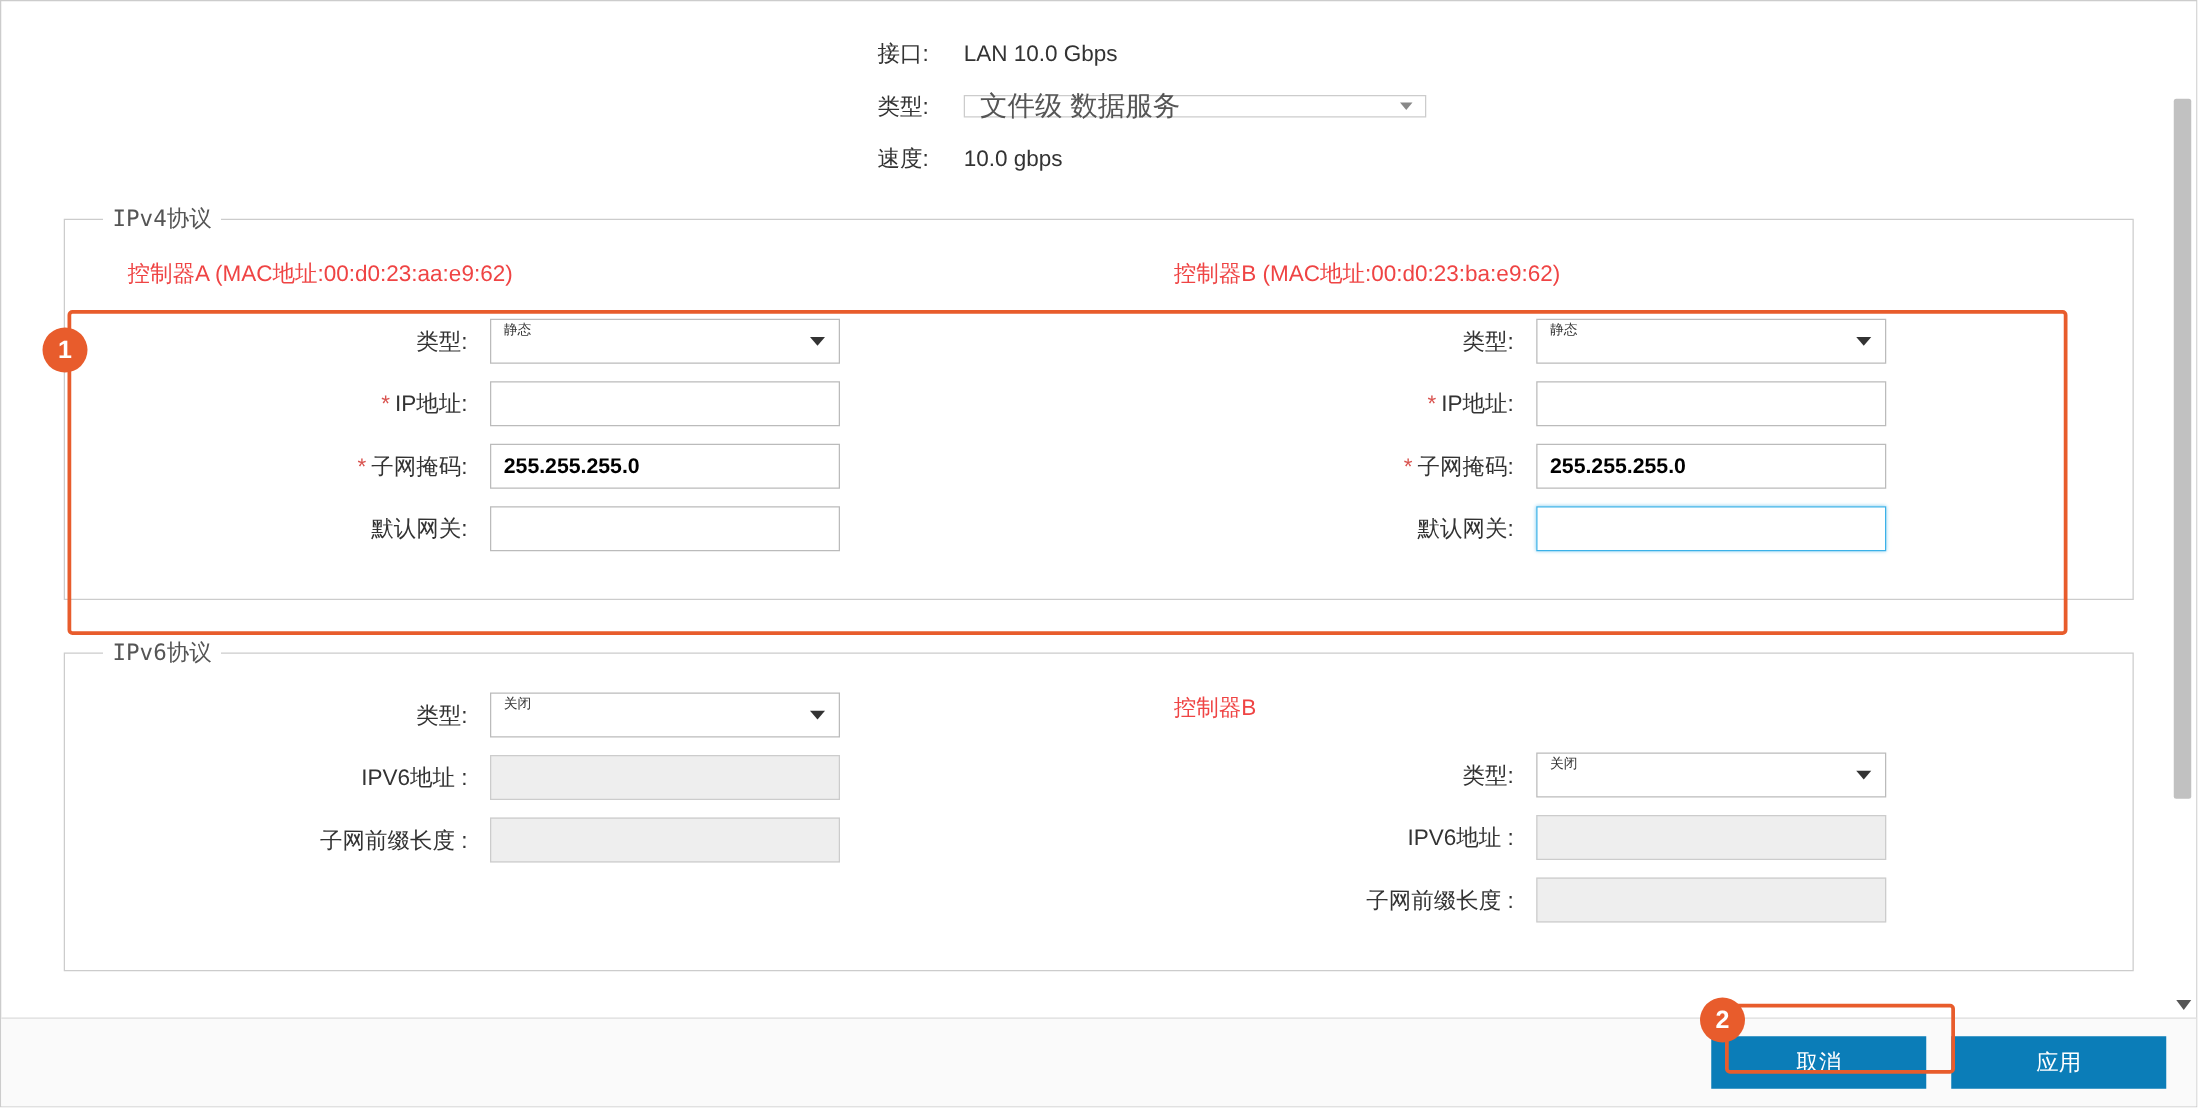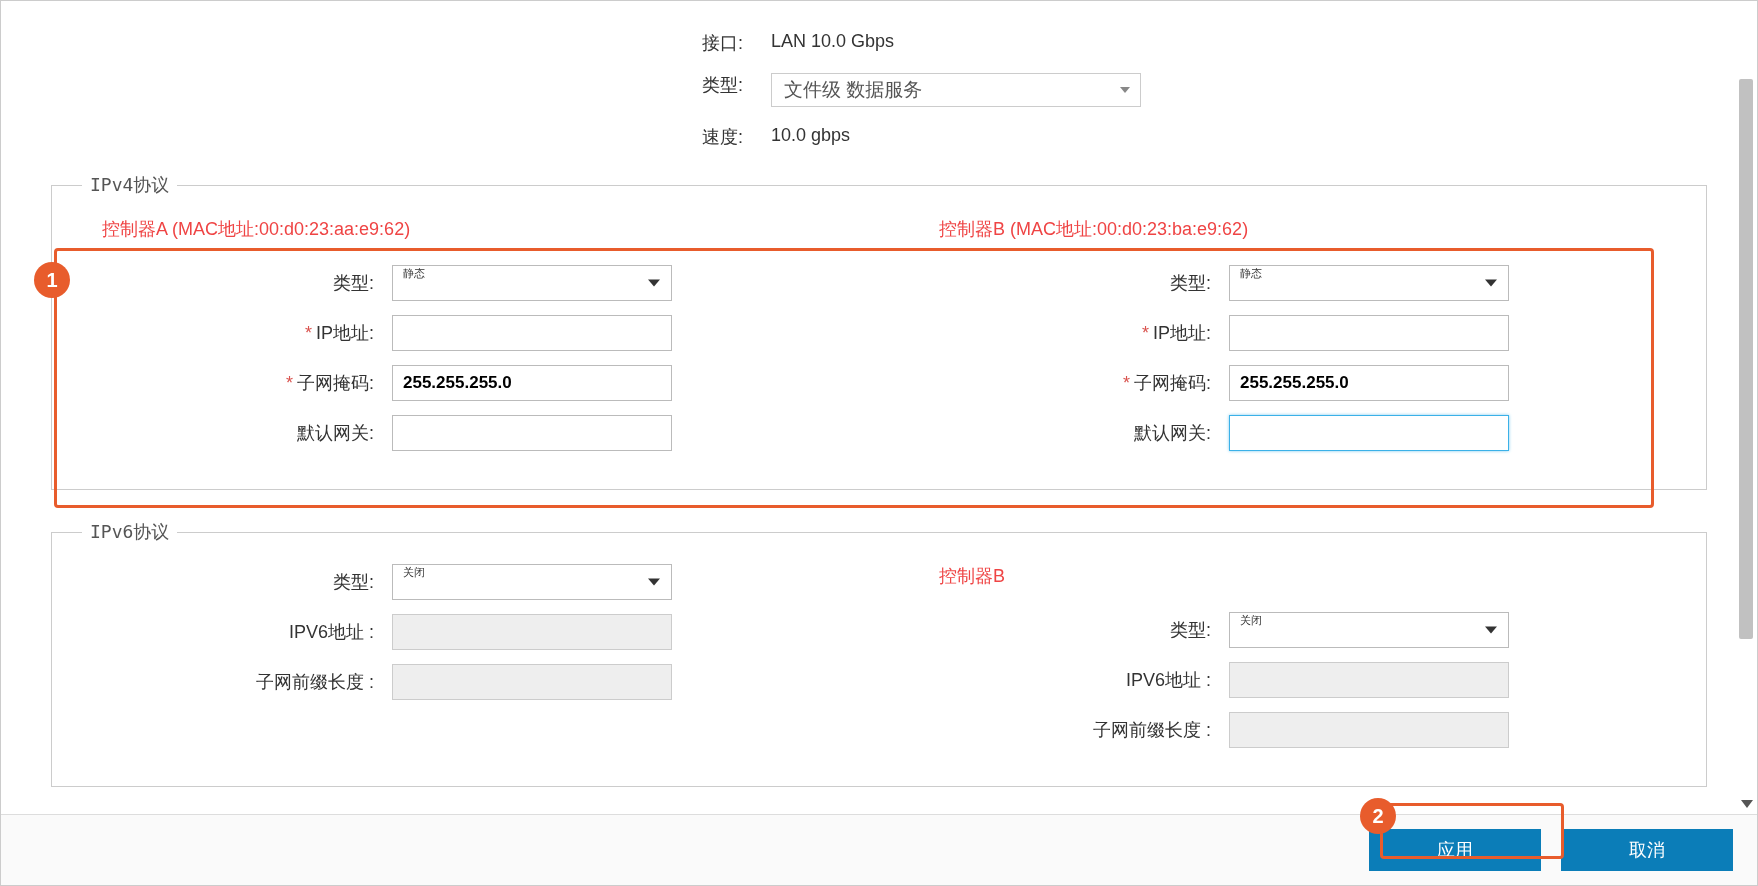--- a/index.html
+++ b/index.html
@@ -70,38 +70,39 @@
       border-top: 8px solid #555;
     }
     .top-info {
       display: flex;
       flex-direction: column;
       gap: 18px;
       margin-bottom: 24px;
     }
     .info-row {
       display: flex;
+      align-items: center;
     }
     .info-label {
       width: 720px;
       text-align: right;
       padding-right: 28px;
       color: #333;
       font-size: 18px;
     }
     .info-value {
       font-size: 18px;
       color: #333;
     }
     .type-select-top {
       width: 370px;
-      height: 34px;
+      height: 18px;
       border: 1px solid #ccc;
       padding: 0 28px 0 12px;
-      font-size: 19px;
+      font-size: 22px;
       color: #555;
       background: #fff;
       position: relative;
       display: flex;
       align-items: center;
     }
     .type-select-top::after {
       content: '';
       position: absolute;
       right: 10px;
@@ -389,21 +390,21 @@
           </div>
         </div>
       </div>
     </fieldset>
 
     <div class="scrollbar-thumb"></div>
     <div class="scrollbar-down"></div>
   </div>
 
   <div class="dialog-footer">
+    <button class="btn btn-secondary">取消</button>
     <button class="btn btn-primary">应用</button>
-    <button class="btn btn-secondary">取消</button>
   </div>
 
   <div class="highlight-box highlight-ipv4"></div>
   <div class="highlight-box highlight-apply"></div>
   <div class="callout callout-1">1</div>
   <div class="callout callout-2">2</div>
 </div>
 
 </body></html>

